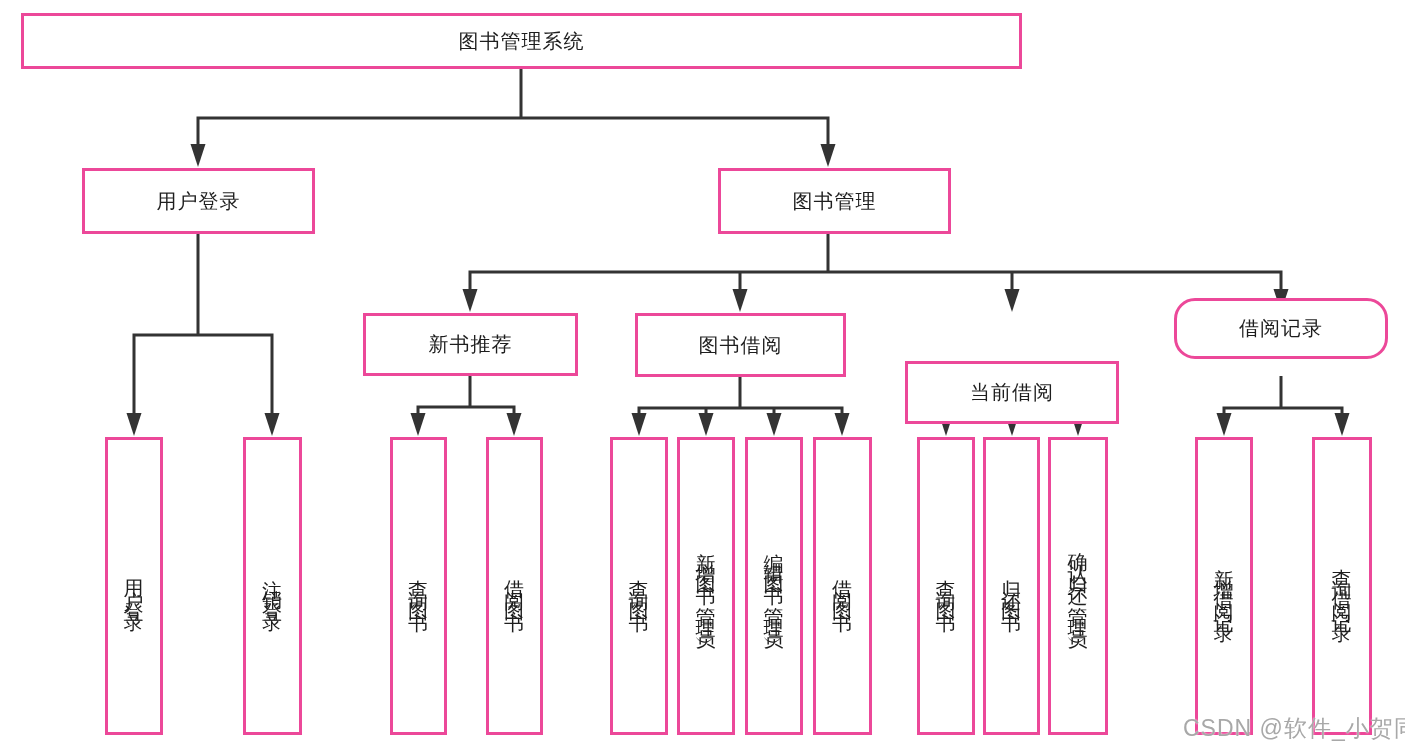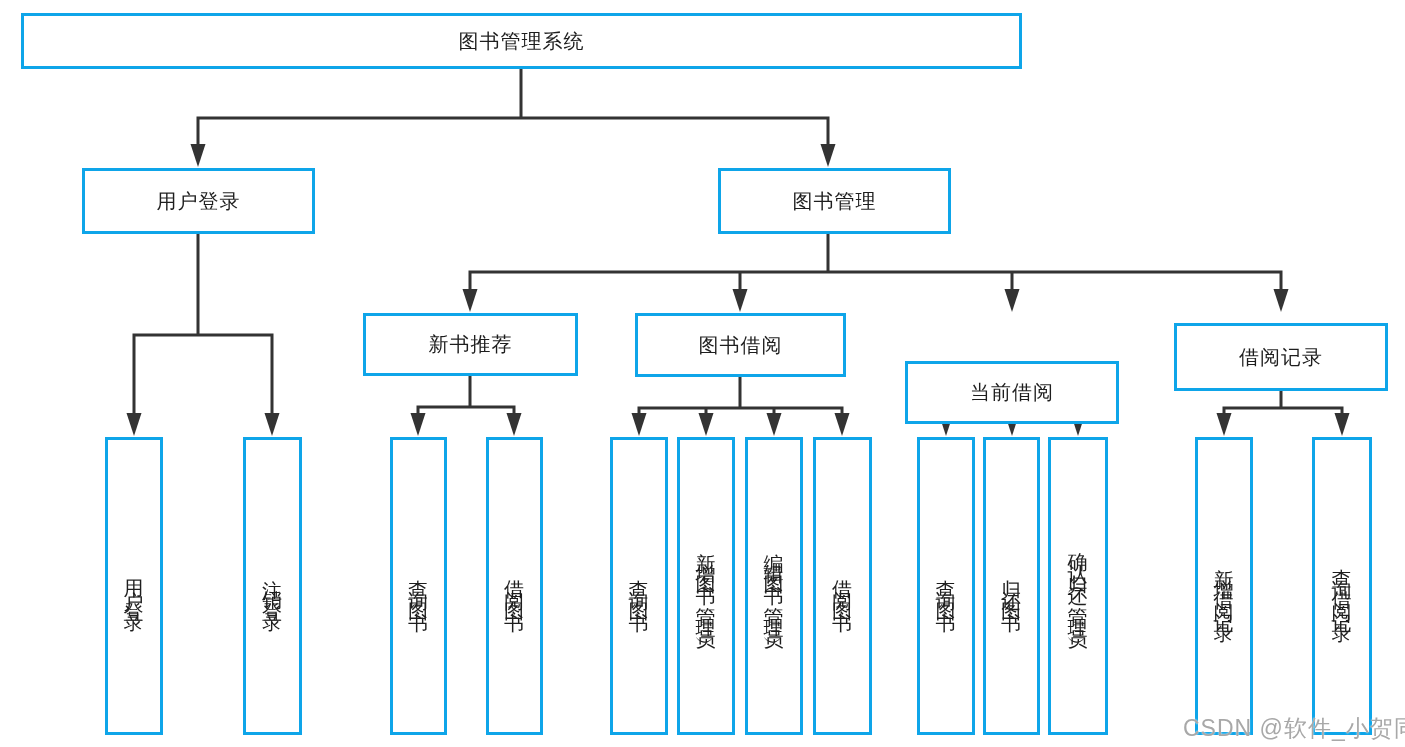--- a/index.html
+++ b/index.html
@@ -14,21 +14,21 @@
   #wires {
     position: absolute;
     left: 0; top: 0;
     width: 1405px; height: 747px;
     pointer-events: none;
   }
   .box {
     position: absolute;
     box-sizing: border-box;
     background: #ffffff;
-    border: 3px solid #0ea5e9;
+    border: 3px solid #ec4899;
     display: flex;
     align-items: center;
     justify-content: center;
     color: #1e1e1e;
   }
   .box .lbl {
     font-size: 20px;
     color: #1e1e1e;
     white-space: nowrap;
   }
@@ -133,21 +133,21 @@
 
   <div class="box h" style="left:363px; top:313px; width:215px; height:63px;">
     <span class="lbl">新书推荐</span>
   </div>
   <div class="box h" style="left:635px; top:313px; width:211px; height:64px;">
     <span class="lbl">图书借阅</span>
   </div>
   <div class="box h" style="left:905px; top:313px; width:214px; height:63px;margin-top:48px;">
     <span class="lbl">当前借阅</span>
   </div>
-  <div class="box h" style="left:1174px; top:323px; width:214px; height:68px;">
+  <div class="box h" style="left:1174px; top:298px; width:214px; height:61px;border-radius:21px;">
     <span class="lbl">借阅记录</span>
   </div>
 
   <div class="box v" style="left:105px; top:437px; width:58px; height:298px;">
     <span class="lbl">用户登录</span>
   </div>
   <div class="box v" style="left:243px; top:437px; width:59px; height:298px;">
     <span class="lbl">注销登录</span>
   </div>
 

